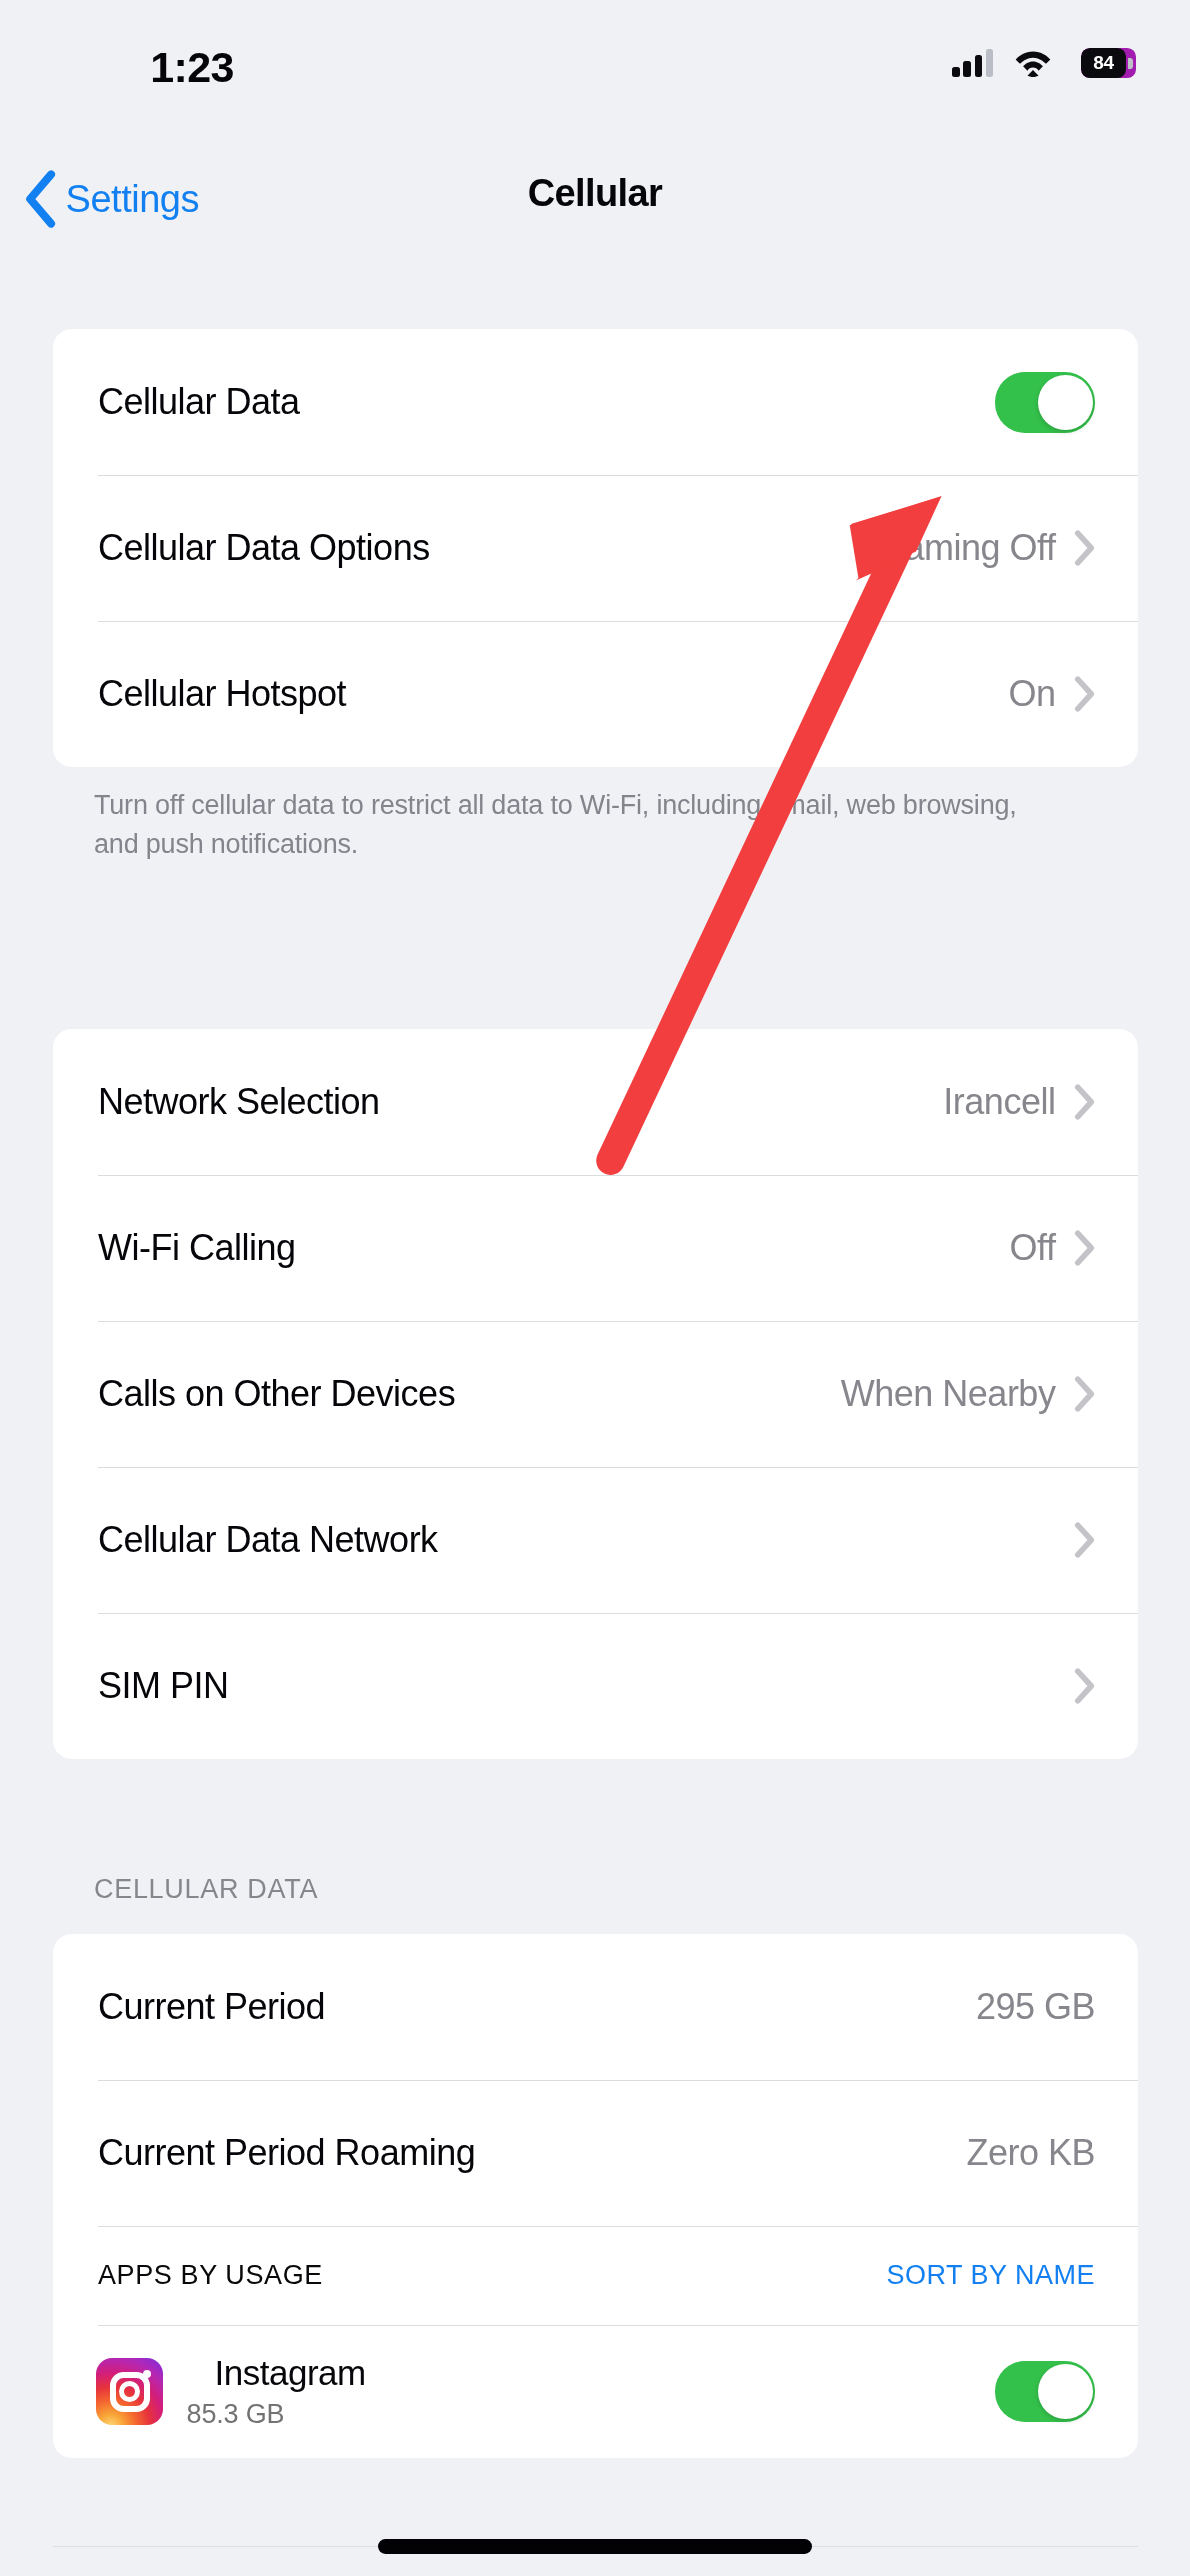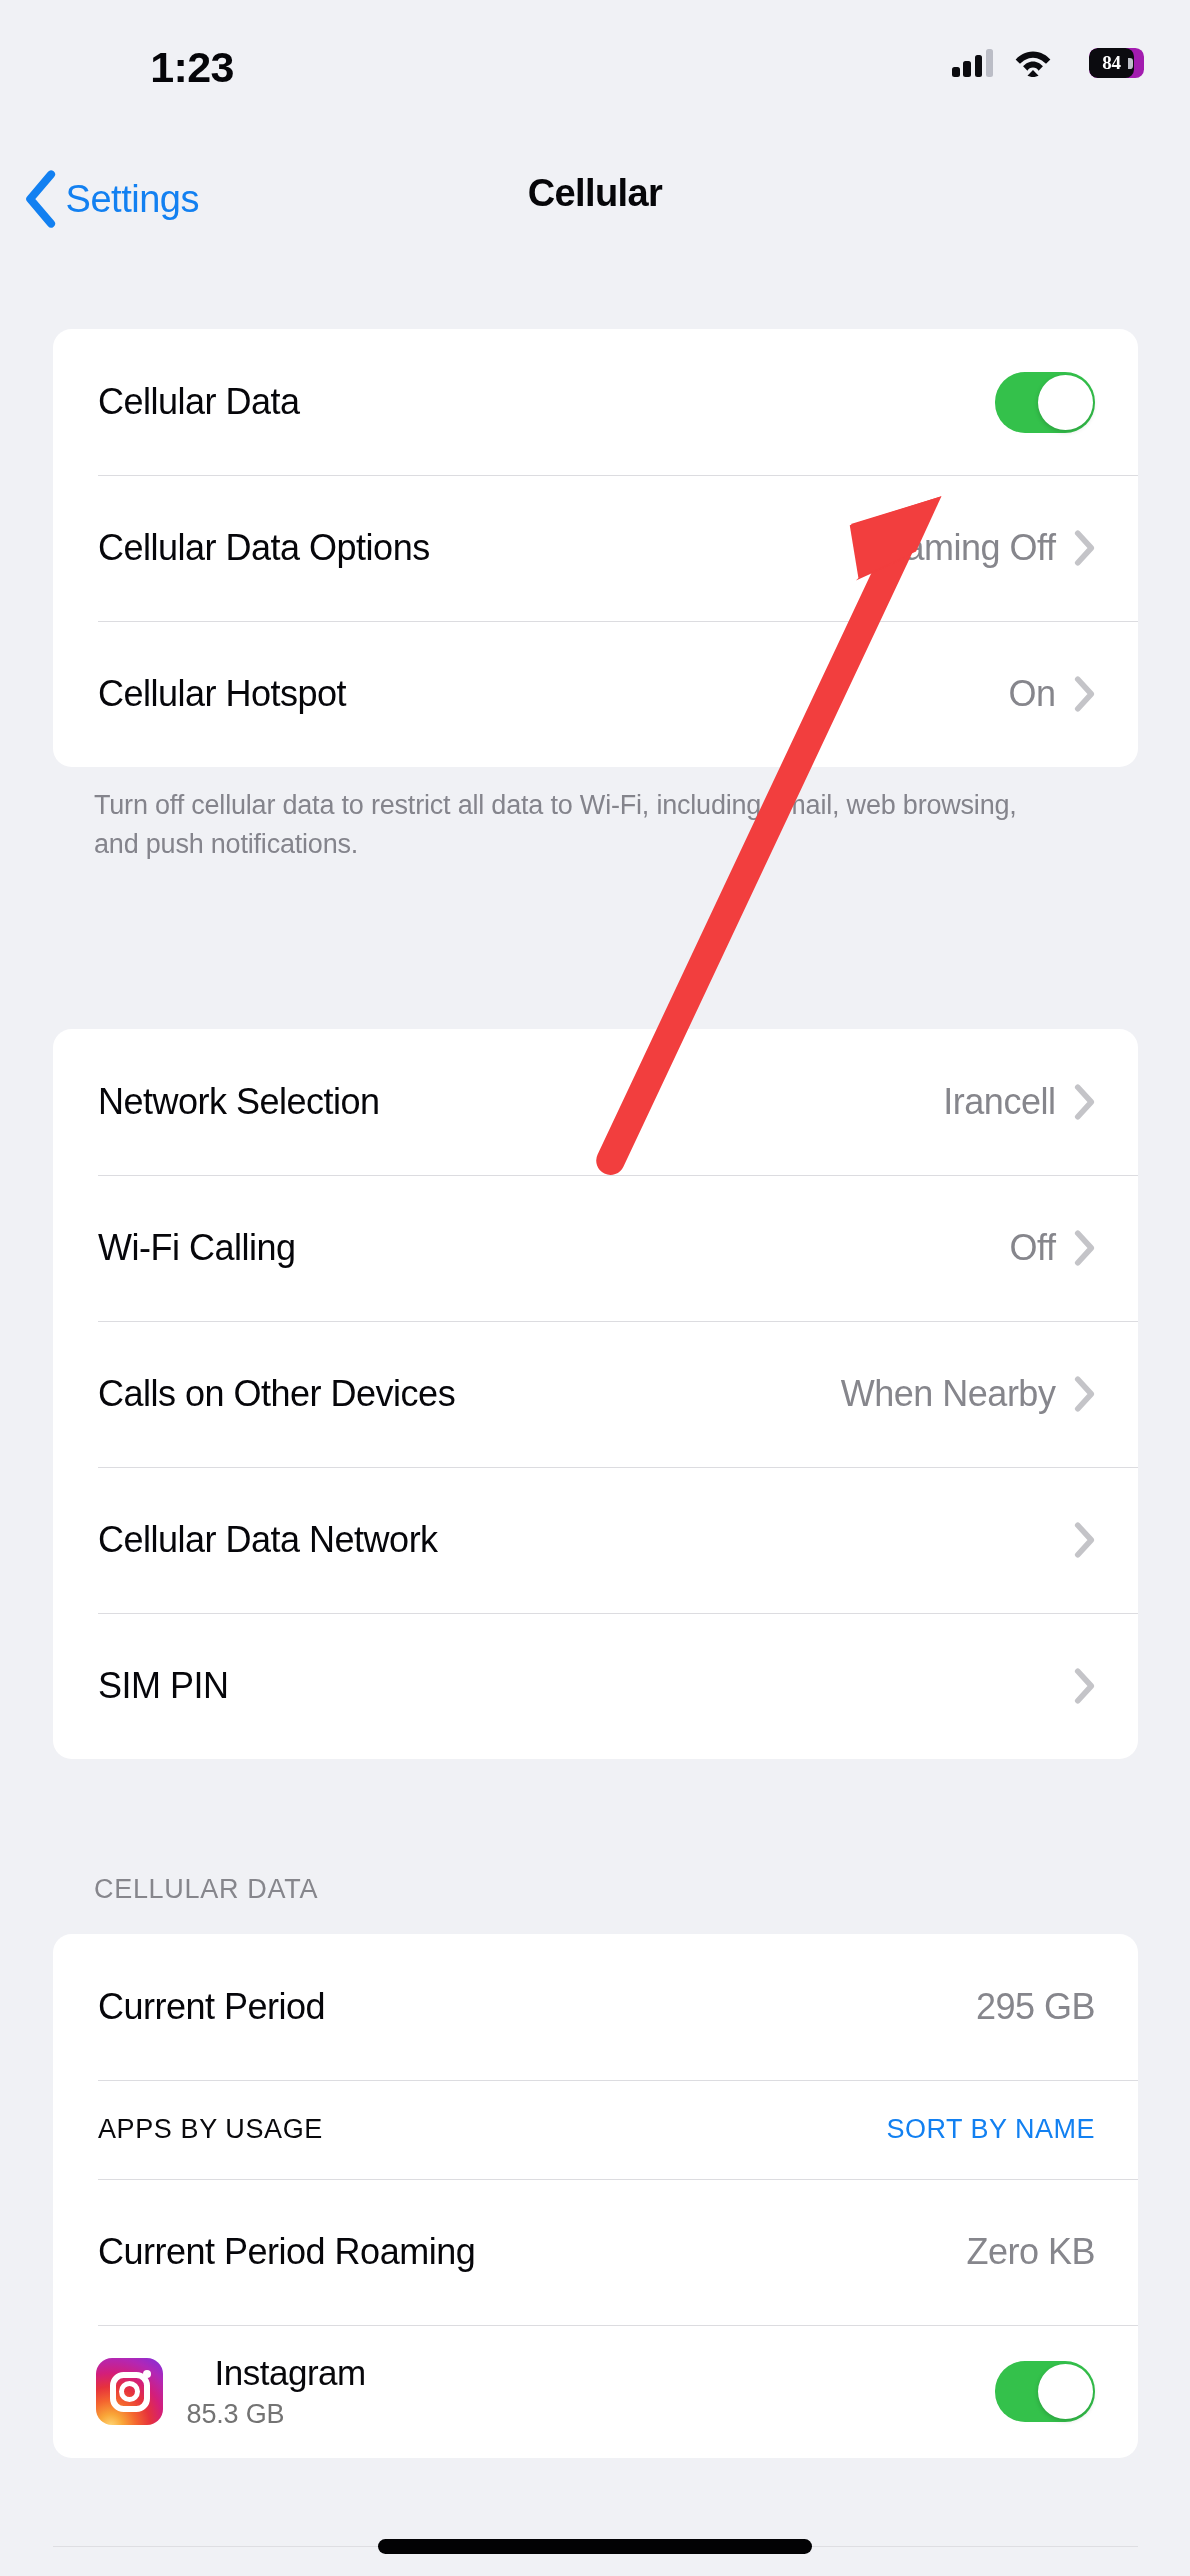--- a/index.html
+++ b/index.html
@@ -22,22 +22,22 @@
   .sb-right { position:absolute; right:57px; top:48px; display:flex; align-items:center; gap:22px; }
   .sig { display:flex; align-items:flex-end; gap:3.7px; height:28.5px; }
   .sig i { display:block; width:7.4px; background:#0B0B0F; border-radius:2.5px; }
   .sig i:nth-child(1){ height:10.5px; }
   .sig i:nth-child(2){ height:16px; }
   .sig i:nth-child(3){ height:22px; }
   .sig i:nth-child(4){ height:28.5px; background:#BBBDC6; }
   .wifi { width:36px; height:28.5px; }
   .batt { position:relative; width:60px; height:30px; }
   .batt-body {
-    position:absolute; left:16px; top:0; width:55px; height:30px;
-    border-radius:8.7px; background:#a21caf; overflow:hidden;font-family:Liberation Serif, serif;
+    position:absolute; left:8px; top:0; width:55px; height:30px;
+    border-radius:8.7px; background:#a21caf; overflow:hidden;
   }
   .batt-fill {
     position:absolute; left:0; top:0; height:30px; width:45px;
     background:#0B0B0F; border-radius:8.7px;
   }
   .batt-pct {
     position:absolute; left:0; top:0; width:45px; height:30px;
     display:flex; align-items:center; justify-content:center;
     color:#FFFFFF; font-size:19px; font-weight:700; letter-spacing:-0.3px;
   }
@@ -264,30 +264,30 @@
 
   <div class="card" style="top:1934px;">
 
     <div class="row">
       <span class="row-label">Current Period</span>
       <div class="row-right">
         <span class="row-value">295 GB</span>
       </div>
     </div>
 
+    <div class="row">
+      <span class="row-label">Current Period Roaming</span>
+      <div class="row-right">
+        <span class="row-value">Zero KB</span>
+      </div>
+    </div>
+
     <div class="row row-apps">
       <span class="apps-title">APPS BY USAGE</span>
       <span class="apps-sort">SORT BY NAME</span>
-    </div>
-
-    <div class="row">
-      <span class="row-label">Current Period Roaming</span>
-      <div class="row-right">
-        <span class="row-value">Zero KB</span>
-      </div>
     </div>
 
     <div class="row row-app">
       <div class="app-icon">
         <div class="ring"></div>
           <div class="lens"></div>
           <div class="dot"></div>
       </div>
       <div class="app-text">
         <span class="app-name">Instagram</span>

